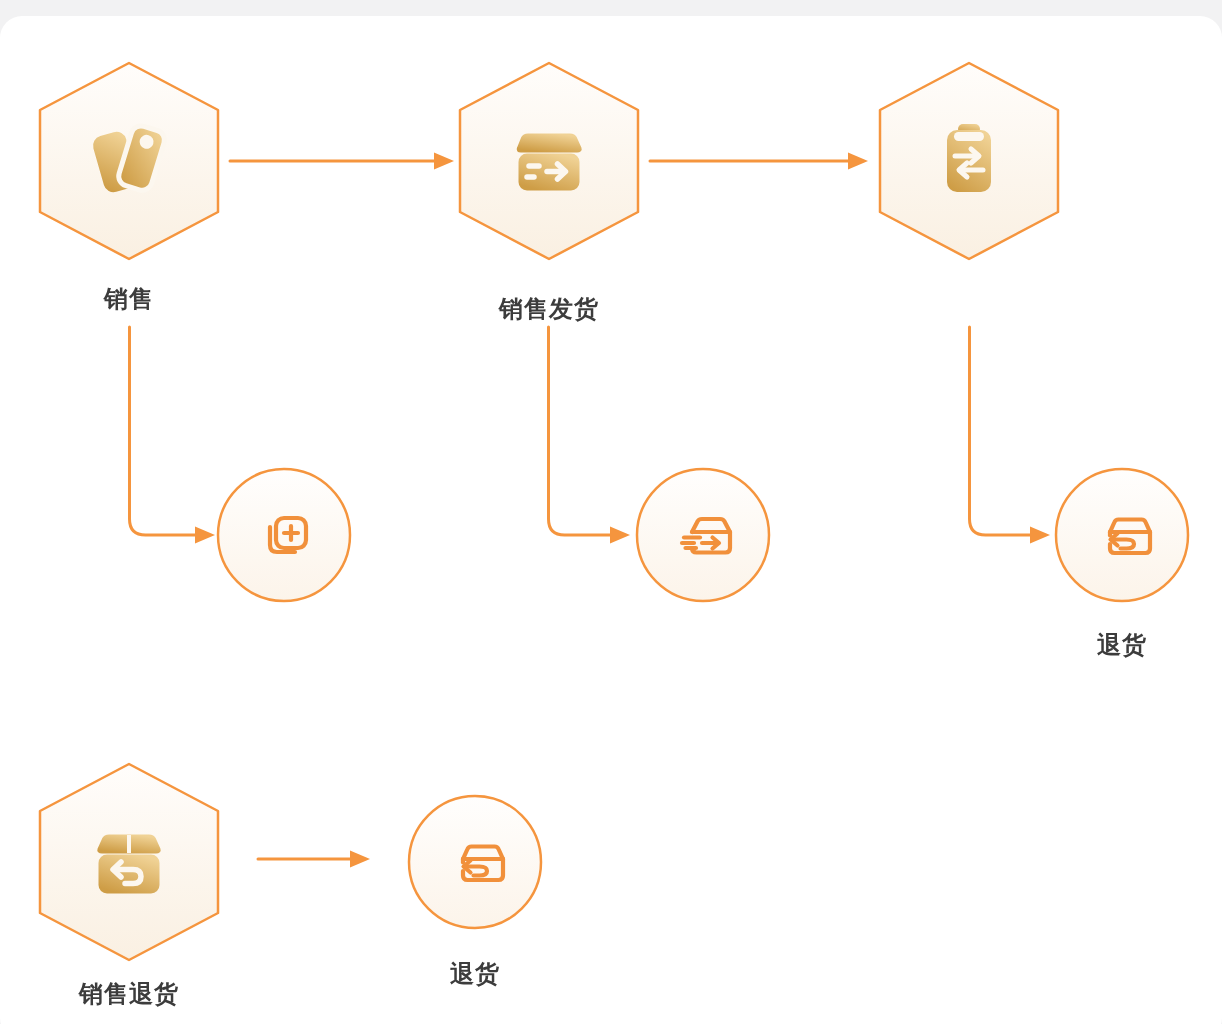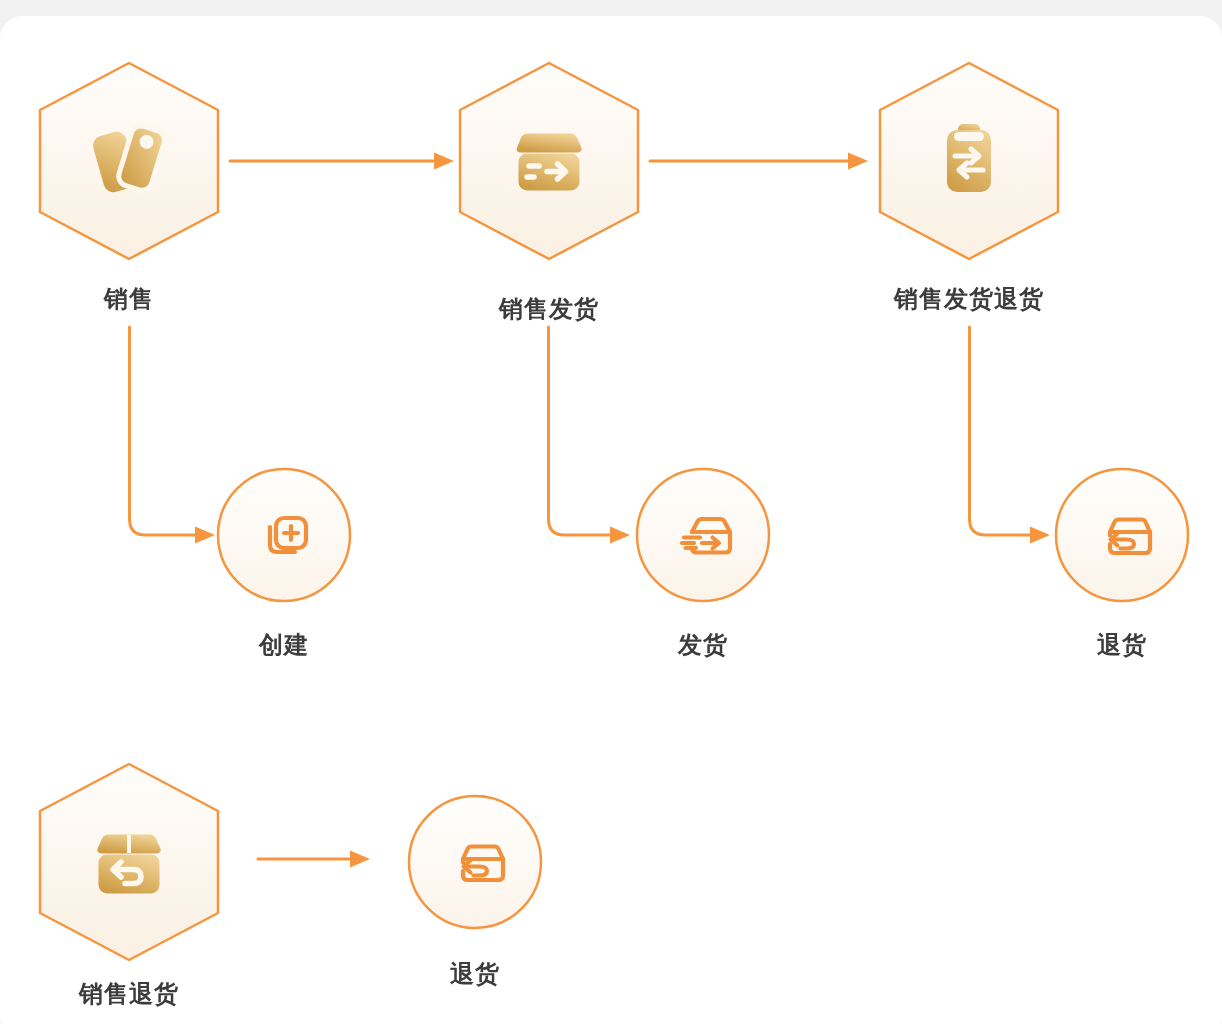--- a/index.html
+++ b/index.html
@@ -87,46 +87,43 @@
       <rect x="26" y="17" width="44" height="62" rx="10" fill="url(#goldGrad)"></rect>
       <rect x="33" y="19" width="30" height="9" rx="4.5" fill="#FCF7EF"></rect>
       <g stroke="#FCF7EF" stroke-width="5" stroke-linecap="round" stroke-linejoin="round" fill="none">
         <path d="M34 43 H57"></path>
         <path d="M50 36 L58 43 L50 50"></path>
         <path d="M62 57 H39"></path>
         <path d="M46 50 L38 57 L46 64"></path>
       </g>
     </g>
   </svg>
-  <div class="node-label" style="left:969px;top:268px">销售发货退货</div>
 
   <svg class="abs" style="left:216px;top:451px" width="136" height="136" viewBox="0 0 136 136">
     <circle cx="68" cy="68" r="66" fill="url(#circGrad)" stroke="#F5953E" stroke-width="2.5"></circle>
     <g transform="translate(36,36)" stroke="#F1903B" stroke-width="4.2" stroke-linecap="round" stroke-linejoin="round" fill="none">
       <path d="M18 24 V42 Q18 49 25 49 H43"></path>
       <rect x="24" y="15" width="30" height="30" rx="8"></rect>
       <path d="M39 23 V37"></path>
       <path d="M32 30 H46"></path>
     </g>
   </svg>
-  <div class="node-label" style="left:284px;top:614px">创建</div>
 
   <svg class="abs" style="left:635px;top:451px" width="136" height="136" viewBox="0 0 136 136">
     <circle cx="68" cy="68" r="66" fill="url(#circGrad)" stroke="#F5953E" stroke-width="2.5"></circle>
     <g transform="translate(36,36)" stroke="#F1903B" stroke-width="4.2" stroke-linecap="round" stroke-linejoin="round" fill="none">
       <path d="M21 29 L26.5 18.5 Q27.5 16 31 16 H49 Q52.5 16 53.5 18.5 L59 29 V45 Q59 49.5 54.5 49.5 H25.5 Q21 49.5 21 45"></path>
       <path d="M21 29 H59"></path>
       <path d="M13 34.5 H29"></path>
       <path d="M11 40 H23"></path>
       <path d="M14.5 45 H25"></path>
       <path d="M31 40 H46"></path>
       <path d="M41.5 34.5 L48 40 L41.5 45.5"></path>
     </g>
   </svg>
-  <div class="node-label" style="left:703px;top:614px">发货</div>
 
   <svg class="abs" style="left:1054px;top:451px" width="136" height="136" viewBox="0 0 136 136">
     <circle cx="68" cy="68" r="66" fill="url(#circGrad)" stroke="#F5953E" stroke-width="2.5"></circle>
     <g transform="translate(36,36)" stroke="#F1903B" stroke-width="4.2" stroke-linecap="round" stroke-linejoin="round" fill="none">
       <path d="M20 29 L24.5 19 Q25.5 16.5 28.5 16.5 H51.5 Q54.5 16.5 55.5 19 L60 29"></path>
       <path d="M20 29 H60"></path>
       <path d="M20 29 V32.5"></path>
       <path d="M20 41 V45.5 Q20 50 24.5 50 H55.5 Q60 50 60 45.5 V29"></path>
       <path d="M27.5 30.5 L20.5 36.5 L27.5 42.5"></path>
       <path d="M23 36.5 H36.5 Q44 36.5 44 41 Q44 45.5 36.5 45.5 H30.5"></path>

